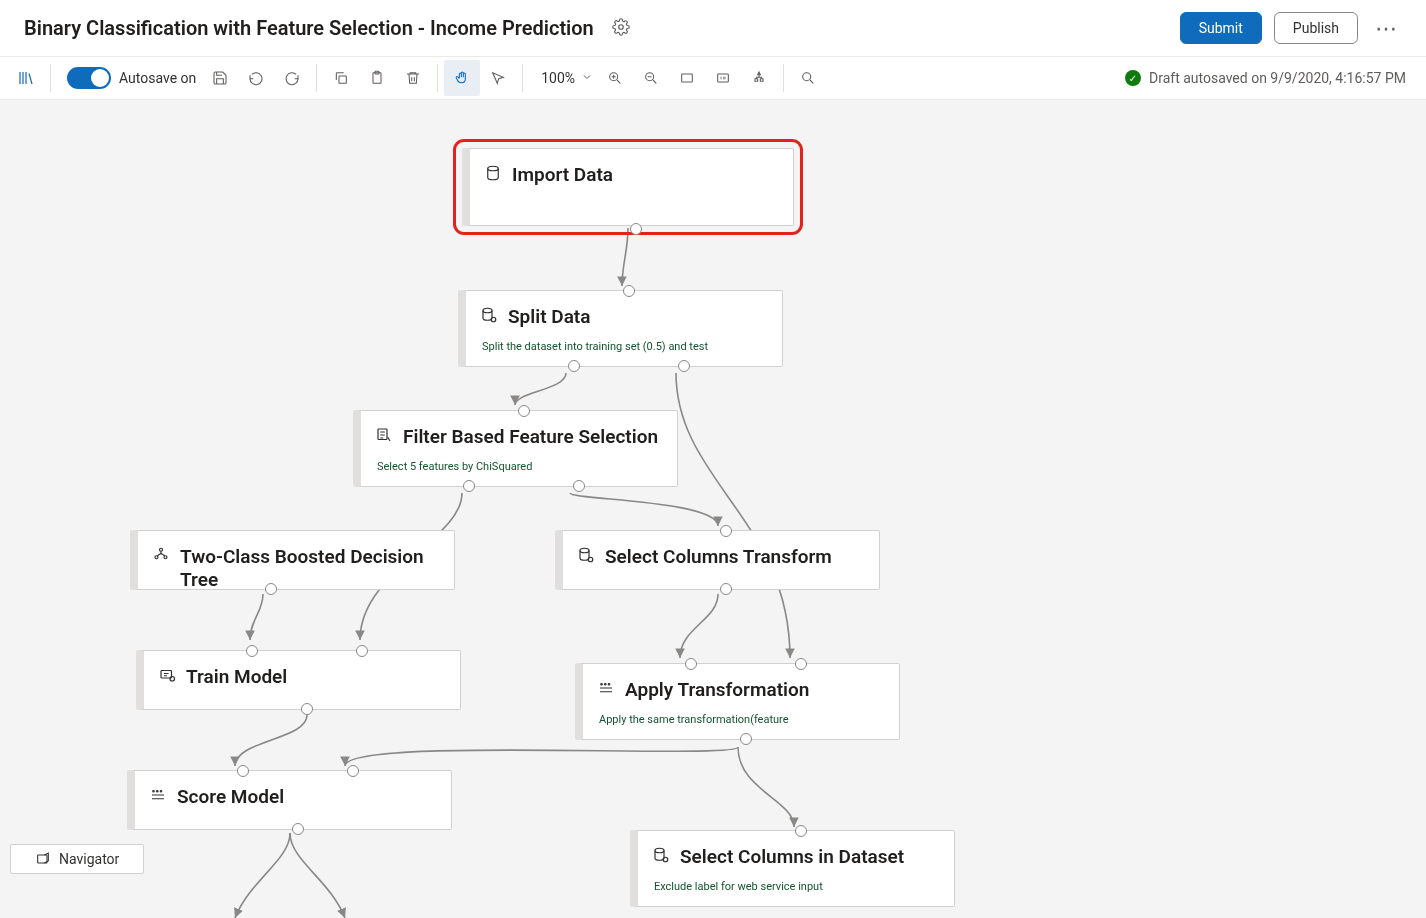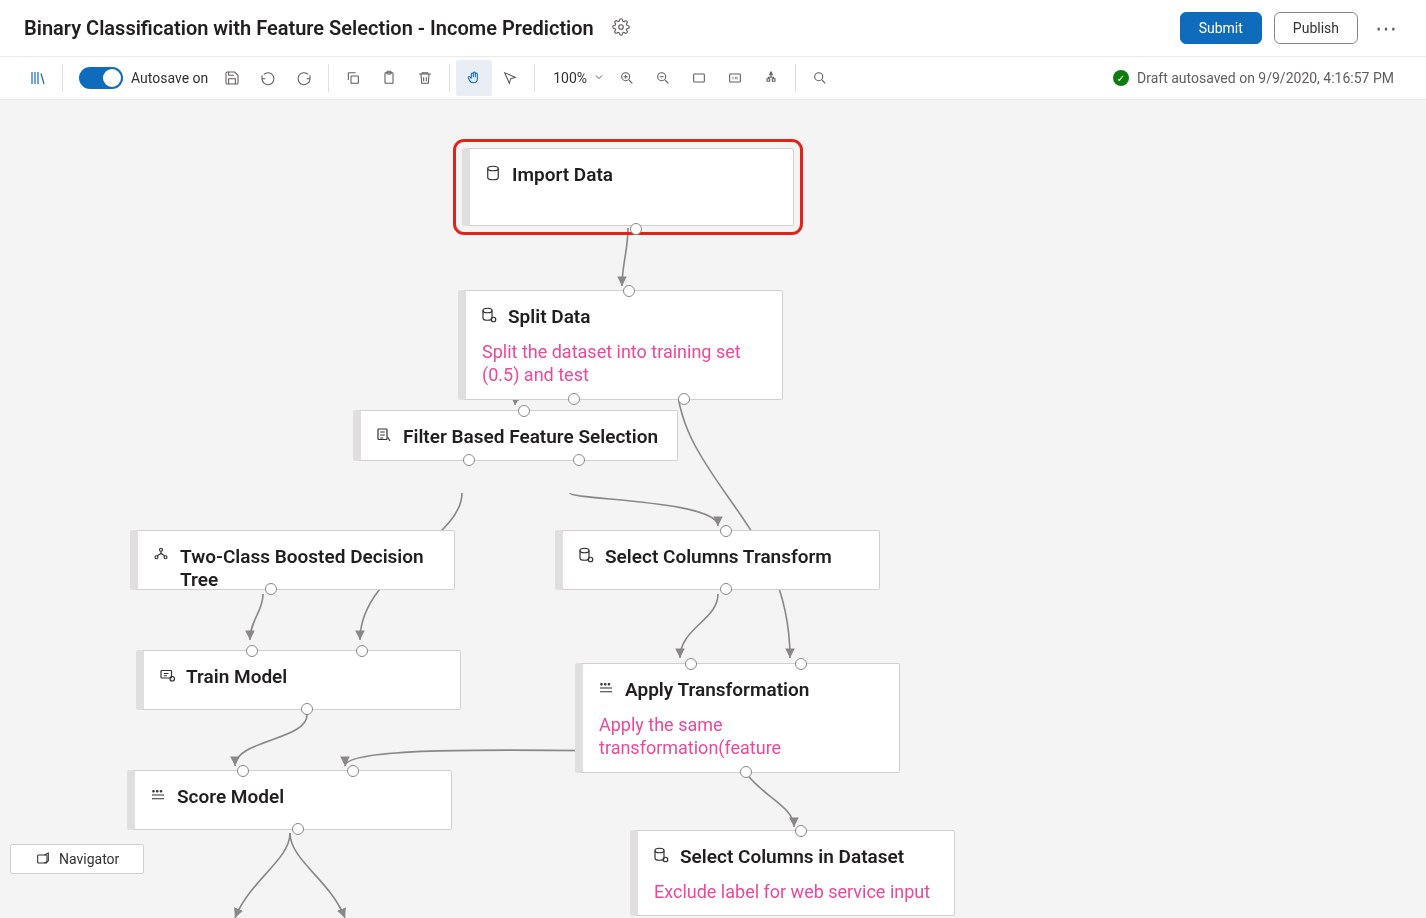--- a/index.html
+++ b/index.html
@@ -71,21 +71,21 @@
   }
 
   
   .toolbar {
     display: flex;
     align-items: center;
     height: 44px;
     background: #fff;
     border-top: 1px solid #edebe9;
     border-bottom: 1px solid #edebe9;
-    padding: 0 20px;
+    padding: 0 8px;
   }
   .tb-group { display: flex; align-items: center; }
   .tb-sep {
     width: 1px;
     height: 28px;
     background: #e1dfdd;
     margin: 0 6px;
   }
   .tb-btn {
     width: 36px;
@@ -169,22 +169,22 @@
     gap: 10px;
   }
   .node-icon { color: #323130; flex-shrink: 0; margin-top: 1px;}
   .node-title {
     font-weight: 600;
     font-size: 19px;
     color: #201f1e;
   }
   .node-sub {
     padding: 0 16px 12px 16px;
-    font-size: 18px;
-    color: #ec4899;
+    font-size: 11px;
+    color: #14532d;
     line-height: 1.3;
   }
   .port {
     position: absolute;
     width: 12px; height: 12px;
     background: #fff;
     border: 1px solid #8a8886;
     border-radius: 50%;
     transform: translate(-50%, -50%);
   }
@@ -400,20 +400,21 @@
     <div class="node-head">
       <span class="node-icon">
         <svg width="18" height="18" viewBox="0 0 24 24" fill="none" stroke="currentColor" stroke-width="1.6">
             <rect x="4" y="4" width="12" height="14" rx="1"></rect>
             <path d="M7 8h6M7 12h6M7 16h4"></path>
             <path d="M17 15l3 5"></path>
           </svg>
       </span>
       <span class="node-title">Filter Based Feature Selection</span>
     </div>
+    <div class="node-sub">Select 5 features by ChiSquared</div>
     <span class="port" style="left:163px; top:0"></span>
     <span class="port" style="left:108px; top:100%"></span>
     <span class="port" style="left:218px; top:100%"></span>
   </div>
 
   <div class="node" style="left:130px; top:430px; width:325px; height:60px">
     <div class="node-head">
       <span class="node-icon">
         <svg width="18" height="18" viewBox="0 0 24 24" fill="none" stroke="currentColor" stroke-width="1.6">
             <circle cx="12" cy="5" r="2"></circle>

